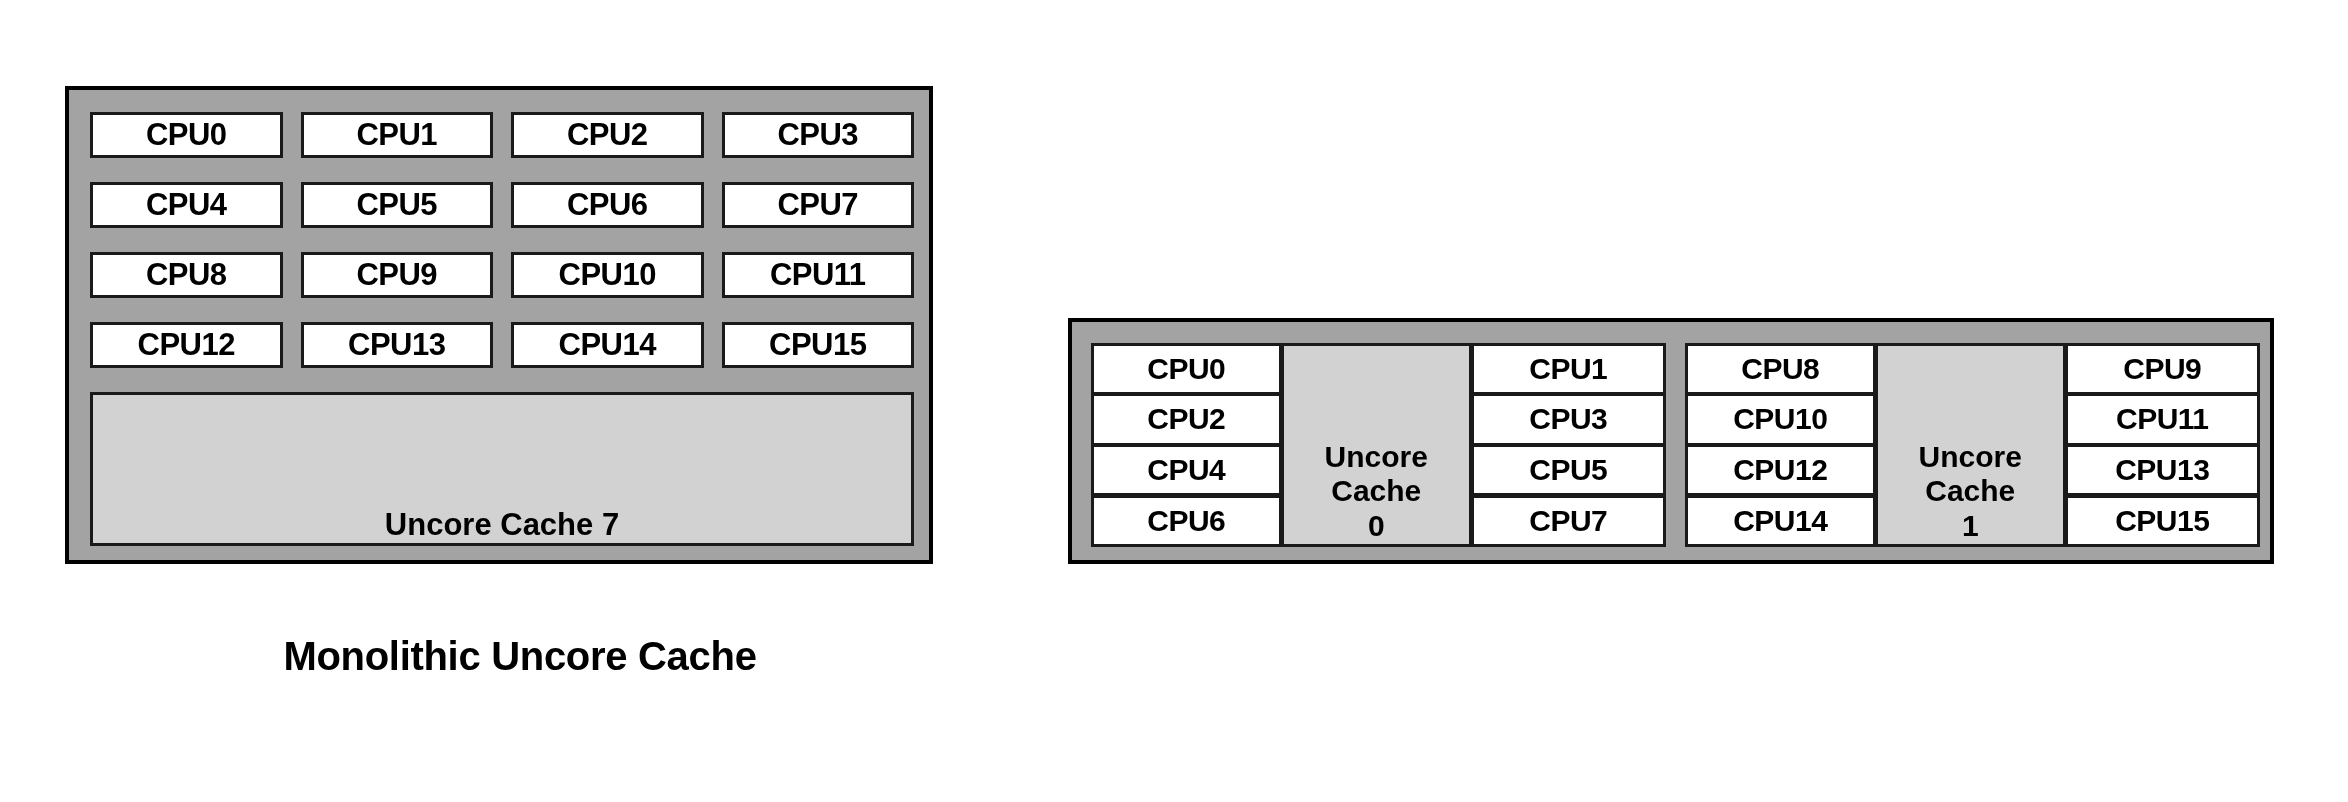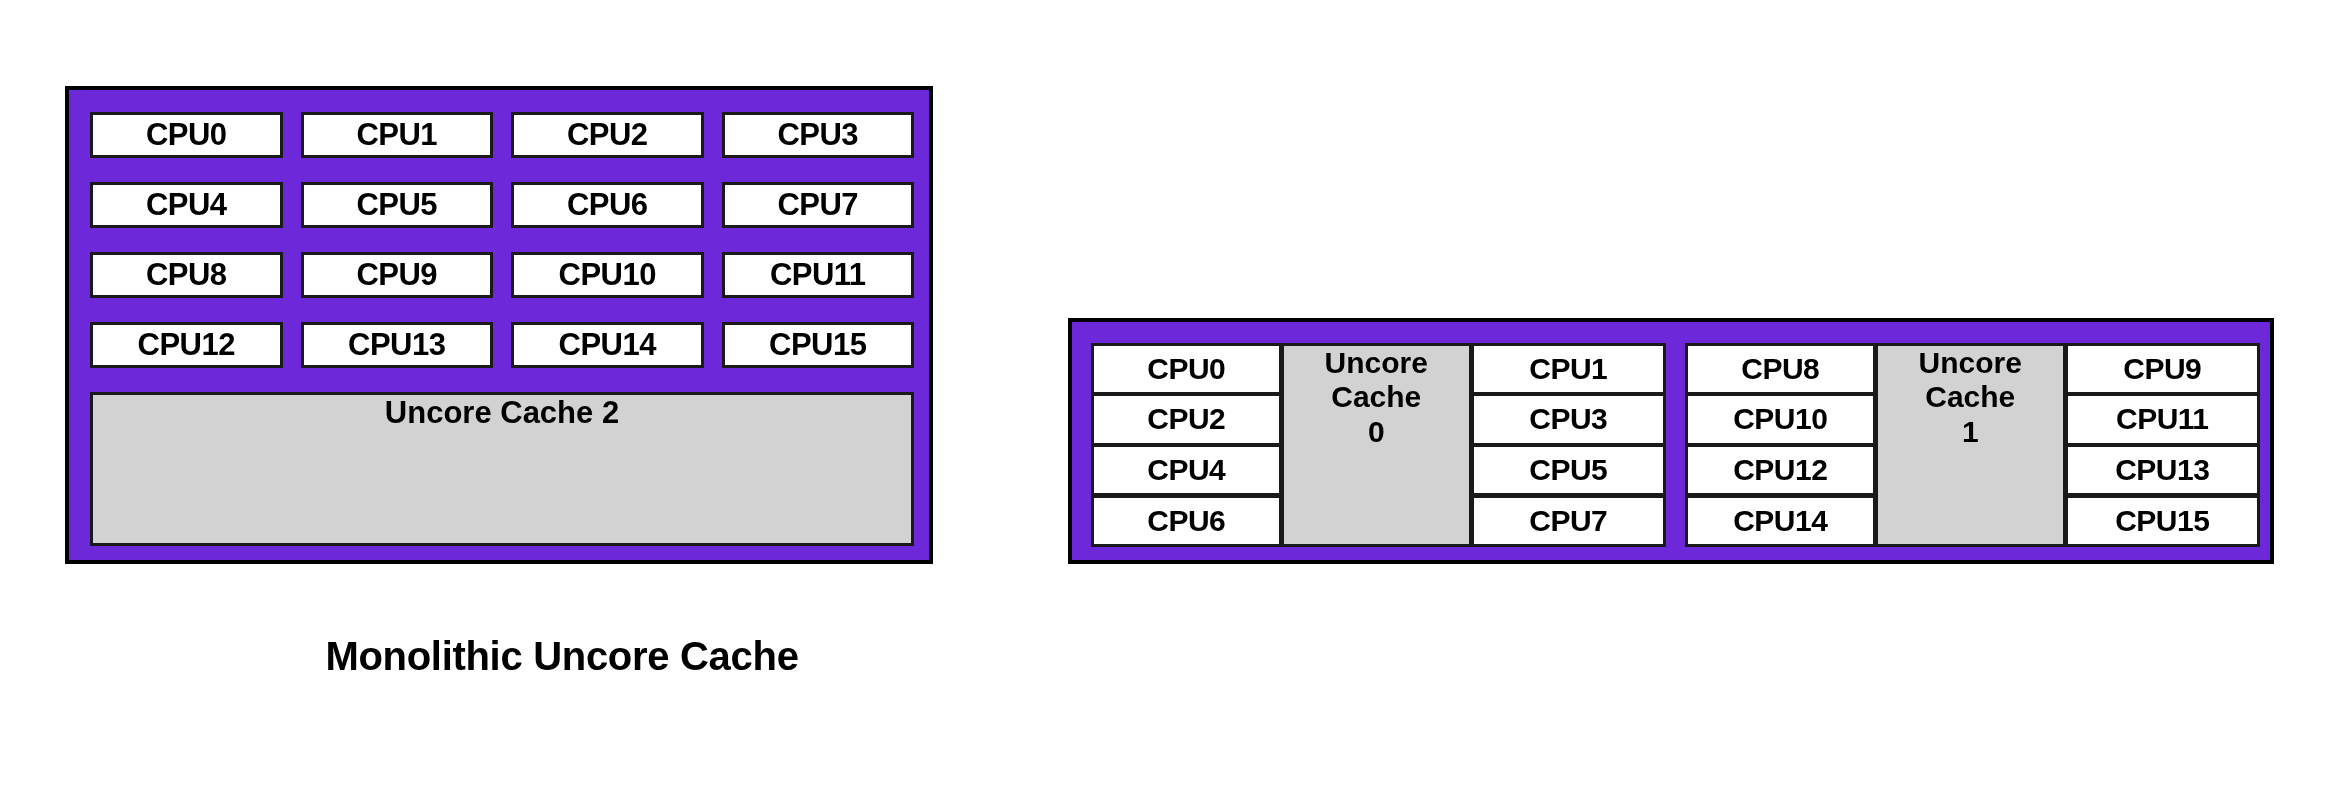--- a/index.html
+++ b/index.html
@@ -17,21 +17,21 @@
 
   .canvas {
     position: absolute;
     inset: 0;
   }
 
   
 
   .outer-box {
     position: absolute;
-    background: #6d28d9;
+    background: #a3a3a3;
     border: 4px solid #000000;
     box-sizing: border-box;
   }
 
   .cpu-cell {
     background: #ffffff;
     border: 3px solid #1a1a1a;
     box-sizing: border-box;
     display: flex;
     align-items: center;
@@ -39,37 +39,36 @@
     font-weight: bold;
     color: #000000;
     letter-spacing: -0.5px;
   }
 
   .cache-cell {
     background: #d2d2d2;
     border: 3px solid #1a1a1a;
     box-sizing: border-box;
     display: flex;
-    align-items: flex-start;
+    align-items: flex-end;
     justify-content: center;
     font-weight: bold;
     color: #000000;
     text-align: center;
   }
 
   .caption {
     position: absolute;
     font-weight: bold;
     color: #000000;
     font-size: 40px;
     text-align: center;
     white-space: nowrap;
     transform: translateX(-50%);
     letter-spacing: -0.3px;
-    margin-left: 42px;
   }
 
   
 
   #monolithic-box {
     left: 65px;
     top: 86px;
     width: 868px;
     height: 478px;
   }
@@ -165,21 +164,21 @@
       <div class="cpu-cell">CPU8</div>
       <div class="cpu-cell">CPU9</div>
       <div class="cpu-cell">CPU10</div>
       <div class="cpu-cell">CPU11</div>
       <div class="cpu-cell">CPU12</div>
       <div class="cpu-cell">CPU13</div>
       <div class="cpu-cell">CPU14</div>
       <div class="cpu-cell">CPU15</div>
     </div>
 
-    <div class="cache-cell" id="monolithic-cache">Uncore Cache 2</div>
+    <div class="cache-cell" id="monolithic-cache">Uncore Cache 7</div>
   </div>
 
   <div class="caption" id="caption-monolithic">Monolithic Uncore Cache</div>
 
   <div class="outer-box" id="split-box">
 
     <div class="split-group" id="split-group-0">
       <div class="cpu-cell col-left">CPU0</div>
       <div class="cpu-cell col-right">CPU1</div>
       <div class="cpu-cell col-left">CPU2</div>

